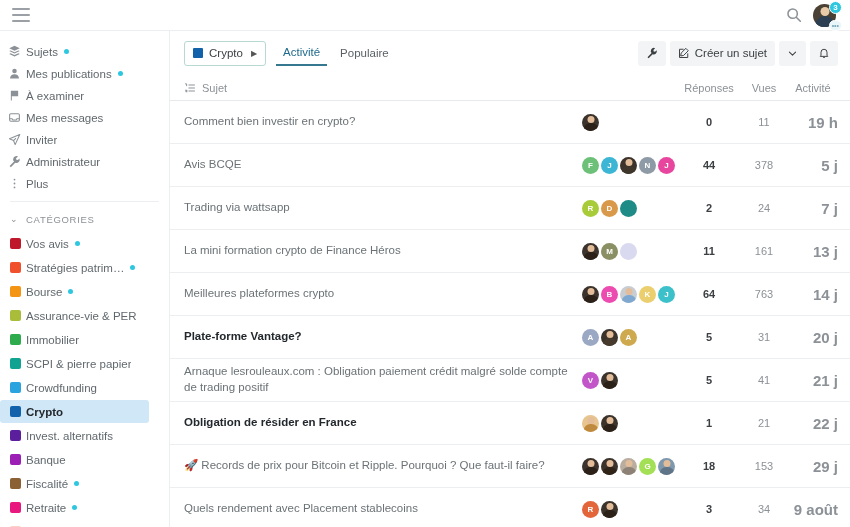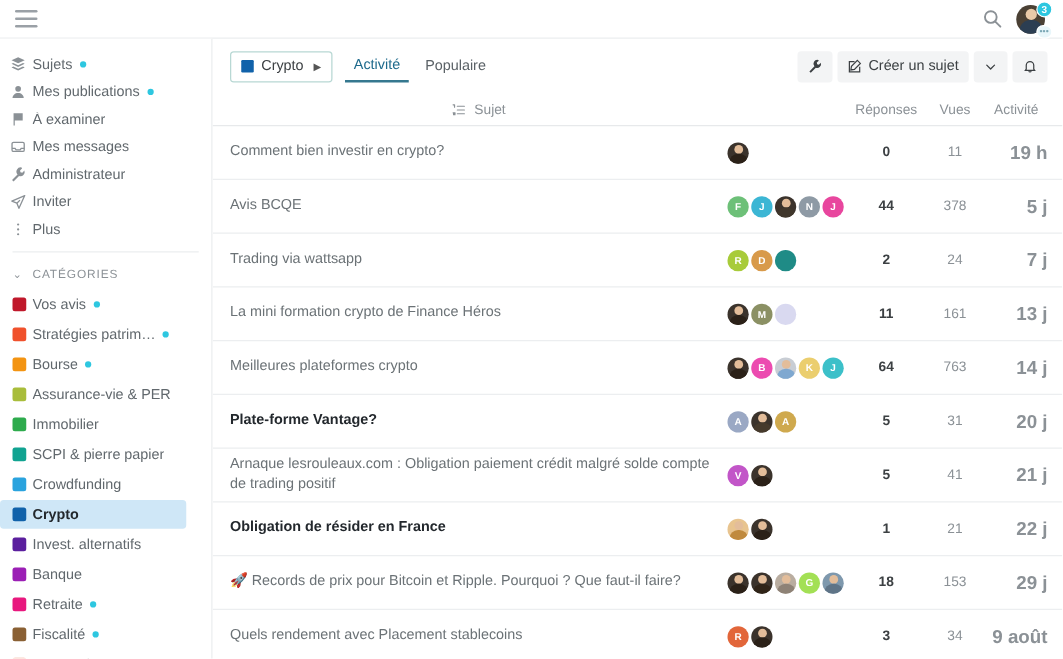--- a/index.html
+++ b/index.html
@@ -224,34 +224,34 @@
             <span class="ico">
               <svg width="13" height="13" viewBox="0 0 16 16" fill="none" stroke="#8b9196" stroke-width="1.3">
                 <rect x="2" y="3.5" width="12" height="9" rx="1.5"></rect>
                 <path d="M2 9.5h3l1 1.5h4l1-1.5h3"></path>
               </svg>
             </span>
             <span class="label">Mes messages</span>
           </div>
           <div class="nav-item">
             <span class="ico">
-              <svg width="13" height="13" viewBox="0 0 16 16" fill="#8b9196">
-                <path d="M11.4 1.2a4.2 4.2 0 0 0-4 6.9L2 13.5l1.5 1.5 5.4-5.4a4.2 4.2 0 0 0 5.3-5.4l-2.1 2.1-1.8-.4-.4-1.8 2.1-2.1a4 4 0 0 0-.6-.8z"></path>
-              </svg>
-            </span>
-            <span class="label">Administrateur</span>
-          </div>
-          <div class="nav-item">
-            <span class="ico">
               <svg width="13" height="13" viewBox="0 0 16 16" fill="none" stroke="#8b9196" stroke-width="1.3" stroke-linejoin="round">
                 <path d="M14.5 1.8L1.8 7.2l5 2.1 2 5z"></path>
                 <path d="M6.8 9.3l3-3"></path>
               </svg>
             </span>
             <span class="label">Inviter</span>
+          </div>
+          <div class="nav-item">
+            <span class="ico">
+              <svg width="13" height="13" viewBox="0 0 16 16" fill="#8b9196">
+                <path d="M11.4 1.2a4.2 4.2 0 0 0-4 6.9L2 13.5l1.5 1.5 5.4-5.4a4.2 4.2 0 0 0 5.3-5.4l-2.1 2.1-1.8-.4-.4-1.8 2.1-2.1a4 4 0 0 0-.6-.8z"></path>
+              </svg>
+            </span>
+            <span class="label">Administrateur</span>
           </div>
           <div class="nav-item">
             <span class="ico">
               <svg width="13" height="13" viewBox="0 0 16 16" fill="#8b9196">
                 <circle cx="8" cy="3.2" r="1.1"></circle>
                 <circle cx="8" cy="8" r="1.1"></circle>
                 <circle cx="8" cy="12.8" r="1.1"></circle>
               </svg>
             </span>
             <span class="label">Plus</span>
@@ -300,27 +300,27 @@
           </div>
           <div class="cat-item">
             <span class="swatch" style="background:#5b1f9e"></span>
             <span class="label">Invest. alternatifs</span>
           </div>
           <div class="cat-item">
             <span class="swatch" style="background:#9b1fb5"></span>
             <span class="label">Banque</span>
           </div>
           <div class="cat-item">
+            <span class="swatch" style="background:#8a6034"></span>
+            <span class="label">Fiscalité</span>
+            <span class="dot"></span>
+          </div>
+          <div class="cat-item">
             <span class="swatch" style="background:#e8187e"></span>
             <span class="label">Retraite</span>
-            <span class="dot"></span>
-          </div>
-          <div class="cat-item">
-            <span class="swatch" style="background:#8a6034"></span>
-            <span class="label">Fiscalité</span>
             <span class="dot"></span>
           </div>
           <div class="cat-item faded">
             <span class="swatch" style="background:#f29b80"></span>
             <span class="label">Succession</span>
           </div>
         </div>
     </div>
 
     <div class="main">
@@ -356,21 +356,21 @@
           <button class="tb-btn">
             <svg width="12" height="12" viewBox="0 0 16 16" fill="none" stroke="#3c4043" stroke-width="1.3">
               <path d="M4 11V7a4 4 0 0 1 8 0v4l1 1.5H3z"></path>
                 <path d="M6.6 13.3a1.6 1.6 0 0 0 2.8 0"></path>
             </svg>
           </button>
         </div>
       </div>
 
       <div class="col-head">
-        <div class="sujet" style="flex:1;justify-content:center;">
+        <div class="sujet" style="flex:1;">
           <svg width="12" height="12" viewBox="0 0 16 16" fill="none" stroke="#8b9196" stroke-width="1.3">
             <line x1="6.5" y1="4" x2="14" y2="4" stroke-linecap="round"></line>
             <line x1="6.5" y1="8" x2="14" y2="8" stroke-linecap="round"></line>
             <line x1="6.5" y1="12" x2="14" y2="12" stroke-linecap="round"></line>
             <path d="M2 2.5h1.5V5M2 11h2v1H2.5v1H4" stroke-linecap="round" stroke-linejoin="round"></path>
           </svg>
           <span>Sujet</span>
         </div>
         <div style="width:96px;flex:none;"></div>
         <div class="c-rep">Réponses</div>

